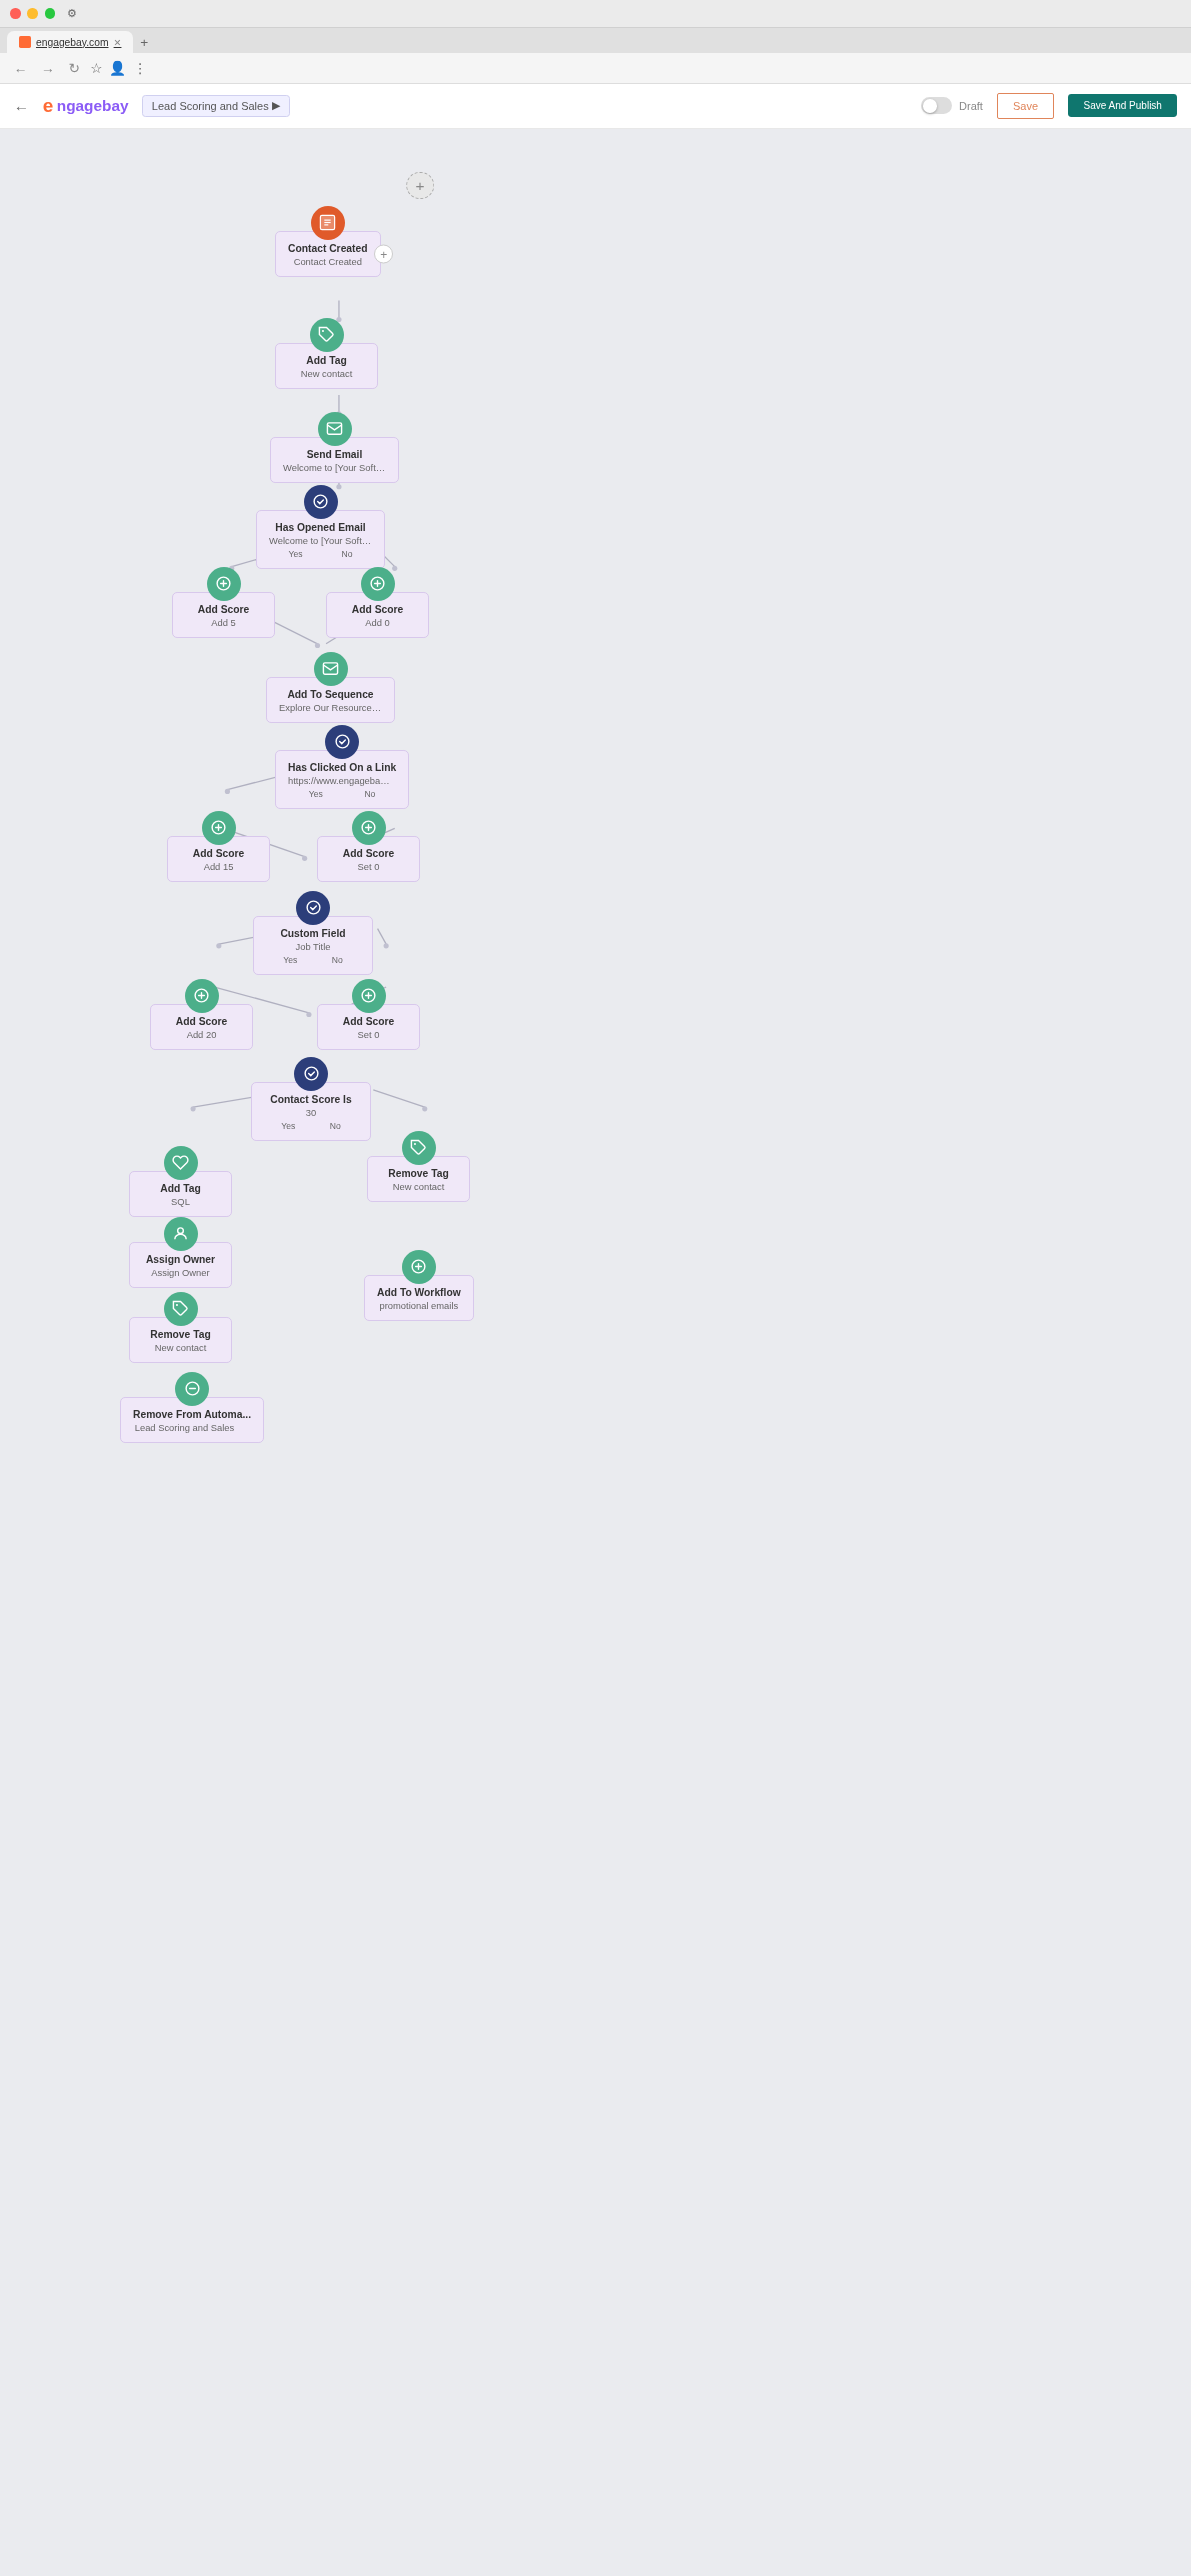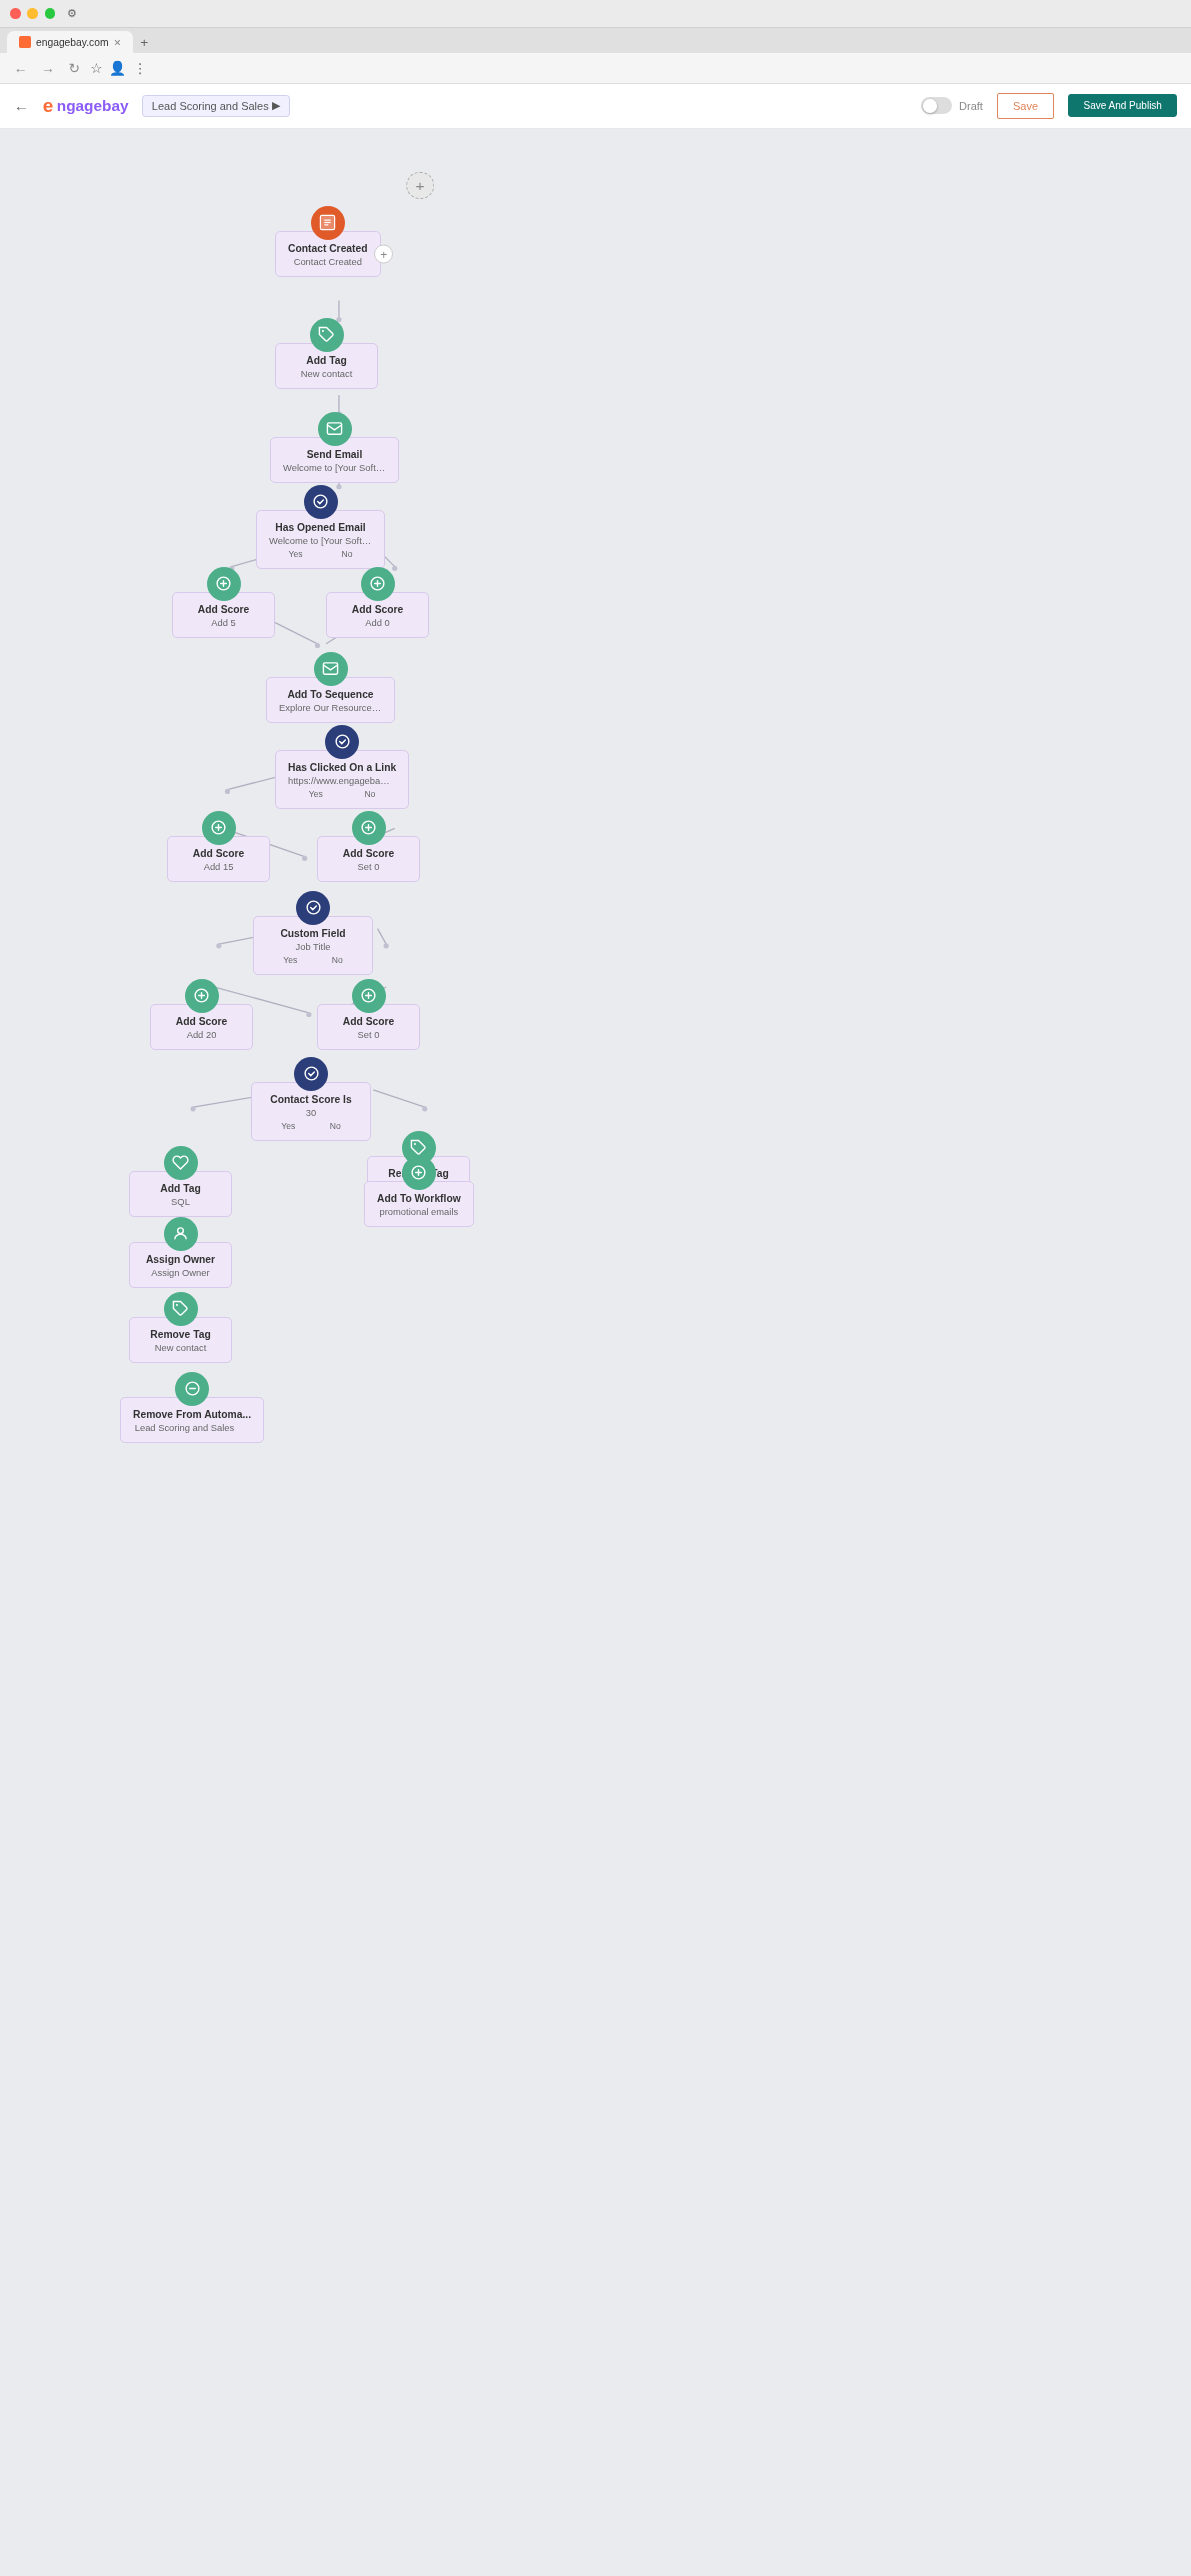--- a/index.html
+++ b/index.html
@@ -36,20 +36,21 @@
     }
     .browser-tab {
       background: #f5f5f5;
       border-radius: 6.9px 6.9px 0 0;
       padding: 5.1px 12px;
       font-size: 10.3px;
       color: #333;
       display: flex;
       align-items: center;
       gap: 5.1px;
+      text-decoration: underline;
     }
     .tab-favicon { width: 12px; height: 12px; background: #ff6b35; border-radius: 1.7px; }
     .tab-close { font-size: 9.4px; color: #888; cursor: pointer; }
     .browser-new-tab { background: none; border: none; font-size: 13.7px; color: #666; padding: 0 6.9px; cursor: pointer; }
     .browser-addressbar {
       display: flex;
       align-items: center;
       padding: 5.1px 10.3px;
       background: #f5f5f5;
       gap: 6.9px;
@@ -627,21 +628,21 @@
           <circle cx="12" cy="8" r="4" stroke="white" stroke-width="2"></circle>
           <path d="M4 20c0-4 3.6-7 8-7s8 3 8 7" stroke="white" stroke-width="2"></path>
         </svg>
     </div>
     <div class="node-card">
       <div class="node-title">Assign Owner</div>
       <div class="node-sub">Assign Owner</div>
     </div>
   </div>
 
-  <div class="node" style="left:364px; top:1027px;">
+  <div class="node" style="left:364px; top:1121px;">
     <div class="node-icon icon-green">
       <svg width="17" height="17" viewBox="0 0 24 24" fill="none">
           <circle cx="12" cy="12" r="9" stroke="white" stroke-width="2"></circle>
           <path d="M8 12h8M12 8v8" stroke="white" stroke-width="2" stroke-linecap="round"></path>
         </svg>
     </div>
     <div class="node-card" style="min-width:103px;">
       <div class="node-title">Add To Workflow</div>
       <div class="node-sub">promotional emails</div>
     </div>

